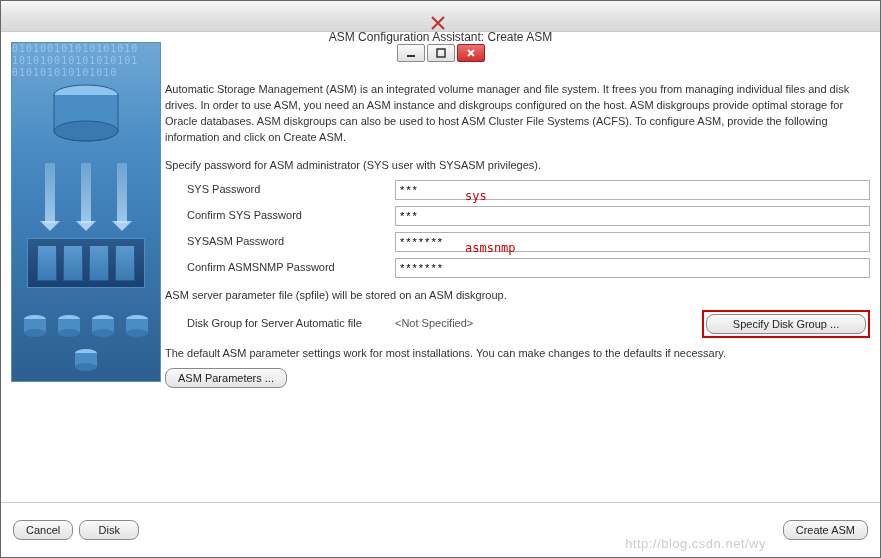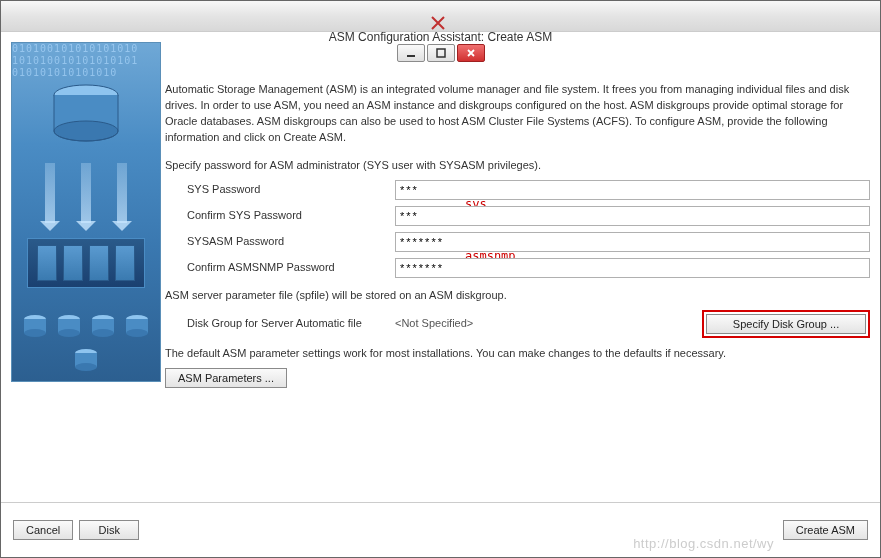--- a/index.html
+++ b/index.html
@@ -149,42 +149,42 @@
     height: 20px;
     border: 1px solid #b0b0b0;
     padding: 0 4px;
     font-family: Tahoma, Arial, sans-serif;
     font-size: 11px;
     letter-spacing: 2px;
   }
   .red-annot {
     position: absolute;
     left: 70px;
-    top: 16px;
+    top: 8px;
     color: #cc0000;
     font-family: monospace;
     font-size: 12px;
     letter-spacing: 0;
     pointer-events: none;
   }
   .not-specified {
     color: #555;
   }
   .dg-row {
     display: flex;
     align-items: center;
     margin-bottom: 8px;
   }
   .dg-label { width: 230px; padding-left: 22px; }
   .dg-value { flex: 1; }
   .dg-btn-wrap { }
   .btn {
     background: linear-gradient(to bottom, #fafafa, #e4e4e4);
     border: 1px solid #8a8a8a;
-    border-radius: 0;
+    border-radius: 8px;
     padding: 3px 12px;
     font-family: Tahoma, Arial, sans-serif;
     font-size: 11px;
     color: #222;
     cursor: pointer;
     min-width: 60px;
   }
   .btn-wide { min-width: 160px; }
   .highlight-box {
     border: 2px solid #d40000;
@@ -197,21 +197,21 @@
     height: 55px;
     border-top: 1px solid #ccc;
     display: flex;
     align-items: center;
     padding: 0 12px;
   }
   .bottom-left { display: flex; gap: 6px; }
   .bottom-right { margin-left: auto; }
   .watermark {
     position: absolute;
-    bottom: 6px; right: 106px;
+    bottom: 6px; right: 114px;
     color: #ccc;
     font-size: 13px;
     font-family: Arial, sans-serif;
     letter-spacing: 0.5px;
   }
   .asm-params-row { margin-top: 6px; }
 </style>
 </head>
 <body>
 

